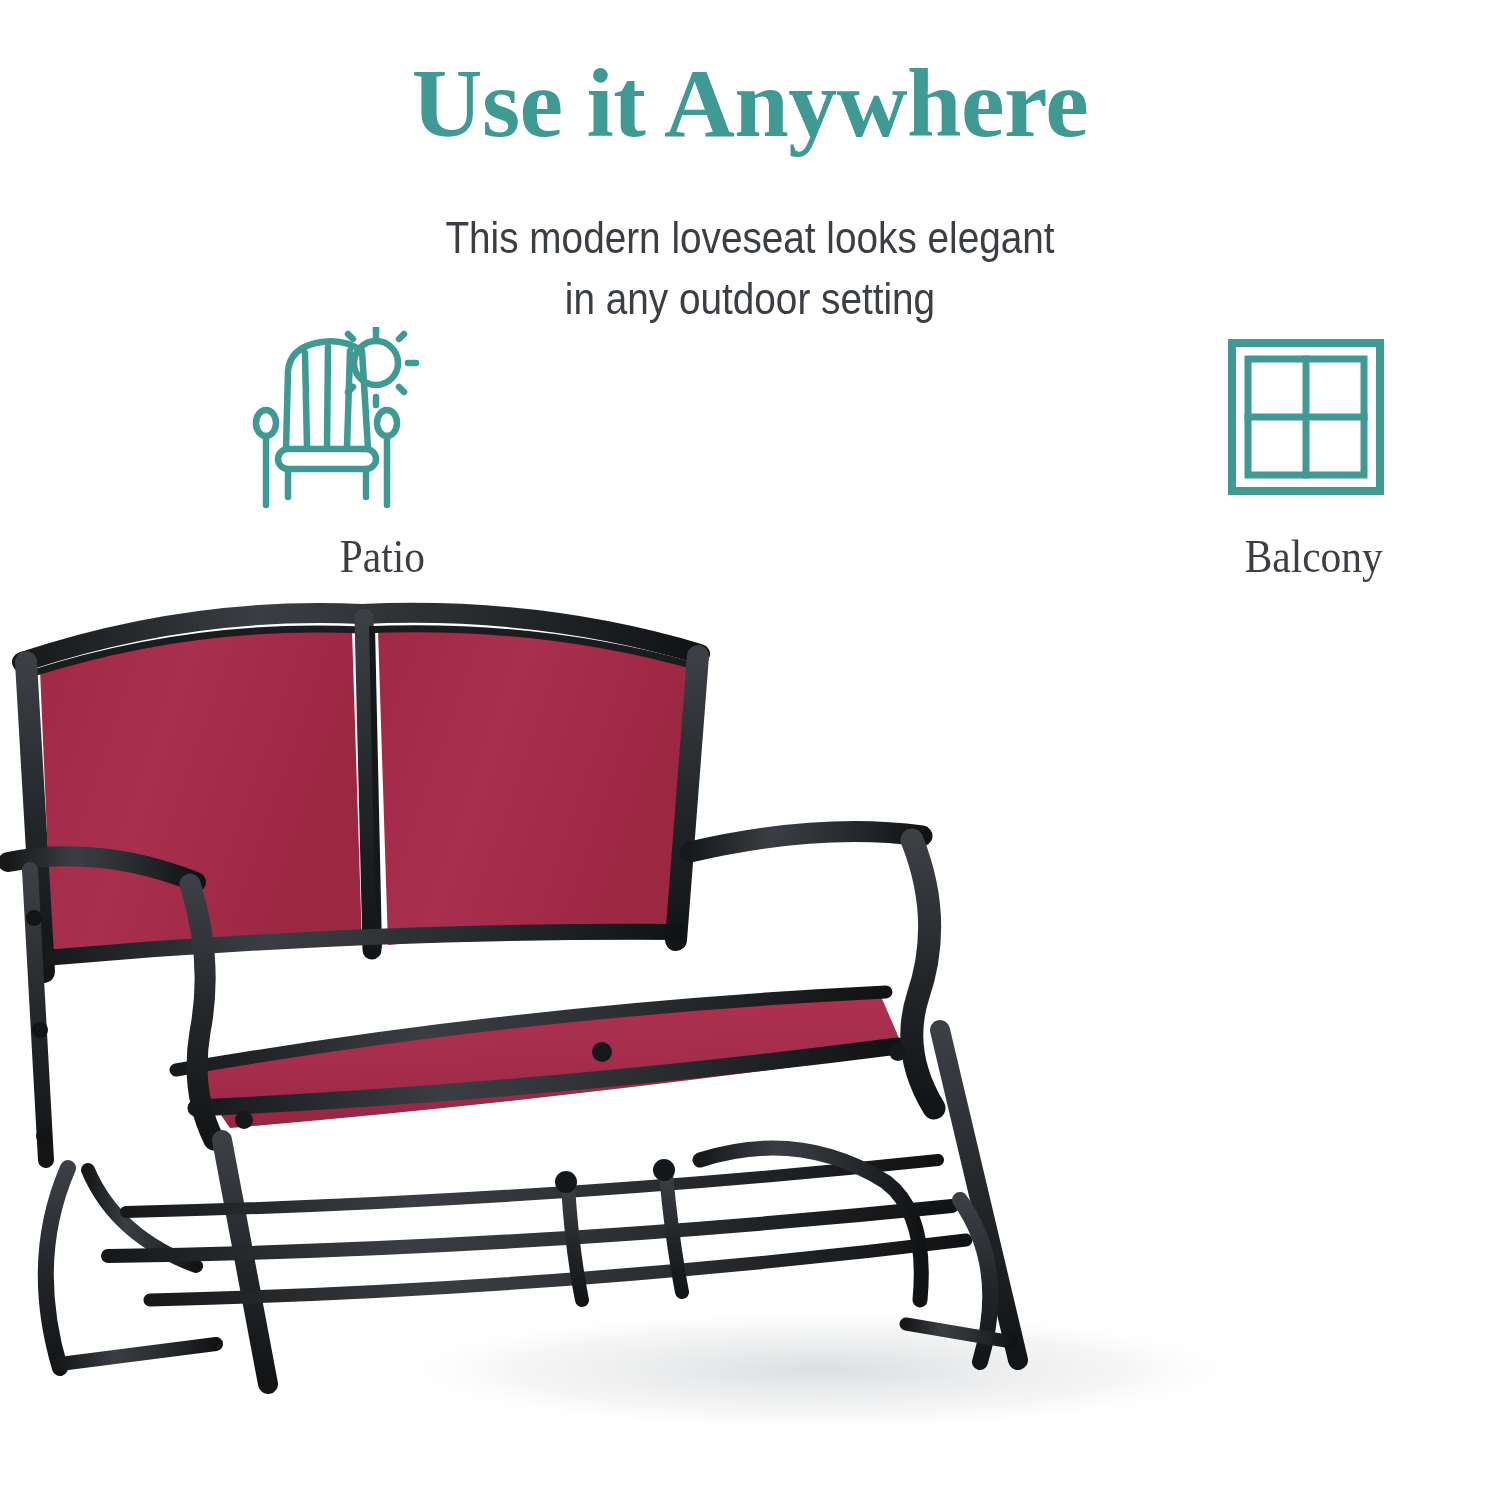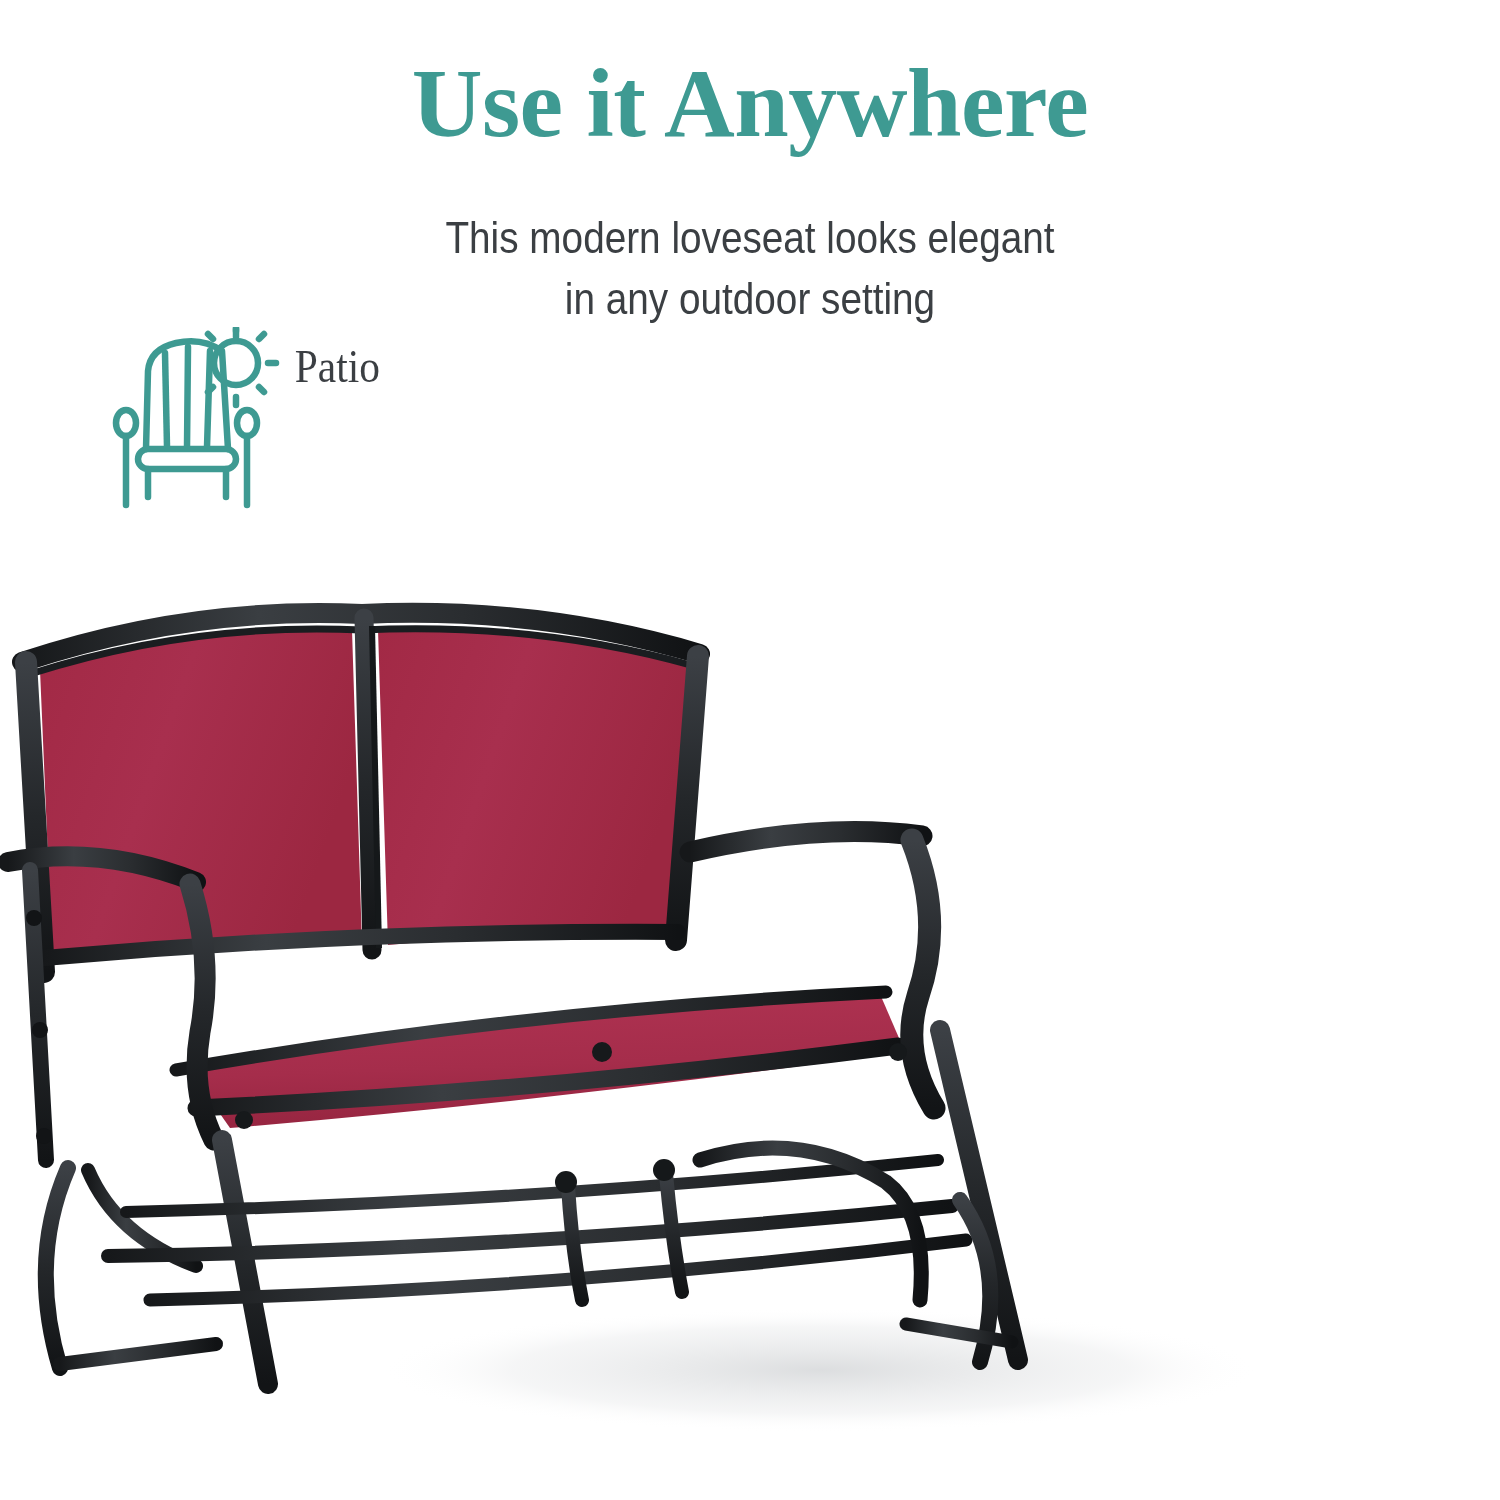--- a/index.html
+++ b/index.html
@@ -46,22 +46,22 @@
     position:absolute;
     top:322px; left:110px;
     width:1280px; height:270px;
     display:flex;
     justify-content:space-between;
     align-items:flex-start;
   }
   .icon-cell {
     width:320px;
     display:flex;
-    flex-direction:row;
-    align-items:flex-start;
+    flex-direction:column;
+    align-items:flex-end;
   }
   .icon-art {
     height:190px;
     display:flex;
     align-items:flex-end;
     justify-content:center;
   }
   .icon-label {
     margin-top:22px;
     font-family:"Liberation Serif", serif;
@@ -123,20 +123,31 @@
           <line x1="16" y1="109" x2="16" y2="178"></line>
           <line x1="137" y1="109" x2="137" y2="178"></line>
           <line x1="38" y1="142" x2="38" y2="170"></line>
           <line x1="116" y1="142" x2="116" y2="170"></line>
         </svg>
       </div>
       <div class="icon-label">Patio</div>
     </div>
 
 
+    <div class="icon-cell">
+      <div class="icon-art">
+        <svg width="168" height="185" viewBox="0 0 168 185" fill="none" stroke="#3E9A92" stroke-width="8" stroke-linecap="square" stroke-linejoin="miter">
+          <rect x="10" y="16" width="148" height="148"></rect>
+          <rect x="26" y="32" width="116" height="116" stroke-width="7"></rect>
+          <line x1="84" y1="32" x2="84" y2="148" stroke-width="7"></line>
+          <line x1="26" y1="90" x2="142" y2="90" stroke-width="7"></line>
+        </svg>
+      </div>
+      <div class="icon-label">Balcony</div>
+    </div>
 
 
   </div>
 
   <div class="product">
     <svg viewBox="0 0 1500 900" xmlns="http://www.w3.org/2000/svg">
       <defs>
         <linearGradient id="fabBack" x1="0" y1="0" x2="1" y2="0.35">
           <stop offset="0%" stop-color="#A22945"></stop>
           <stop offset="45%" stop-color="#A82F4E"></stop>

